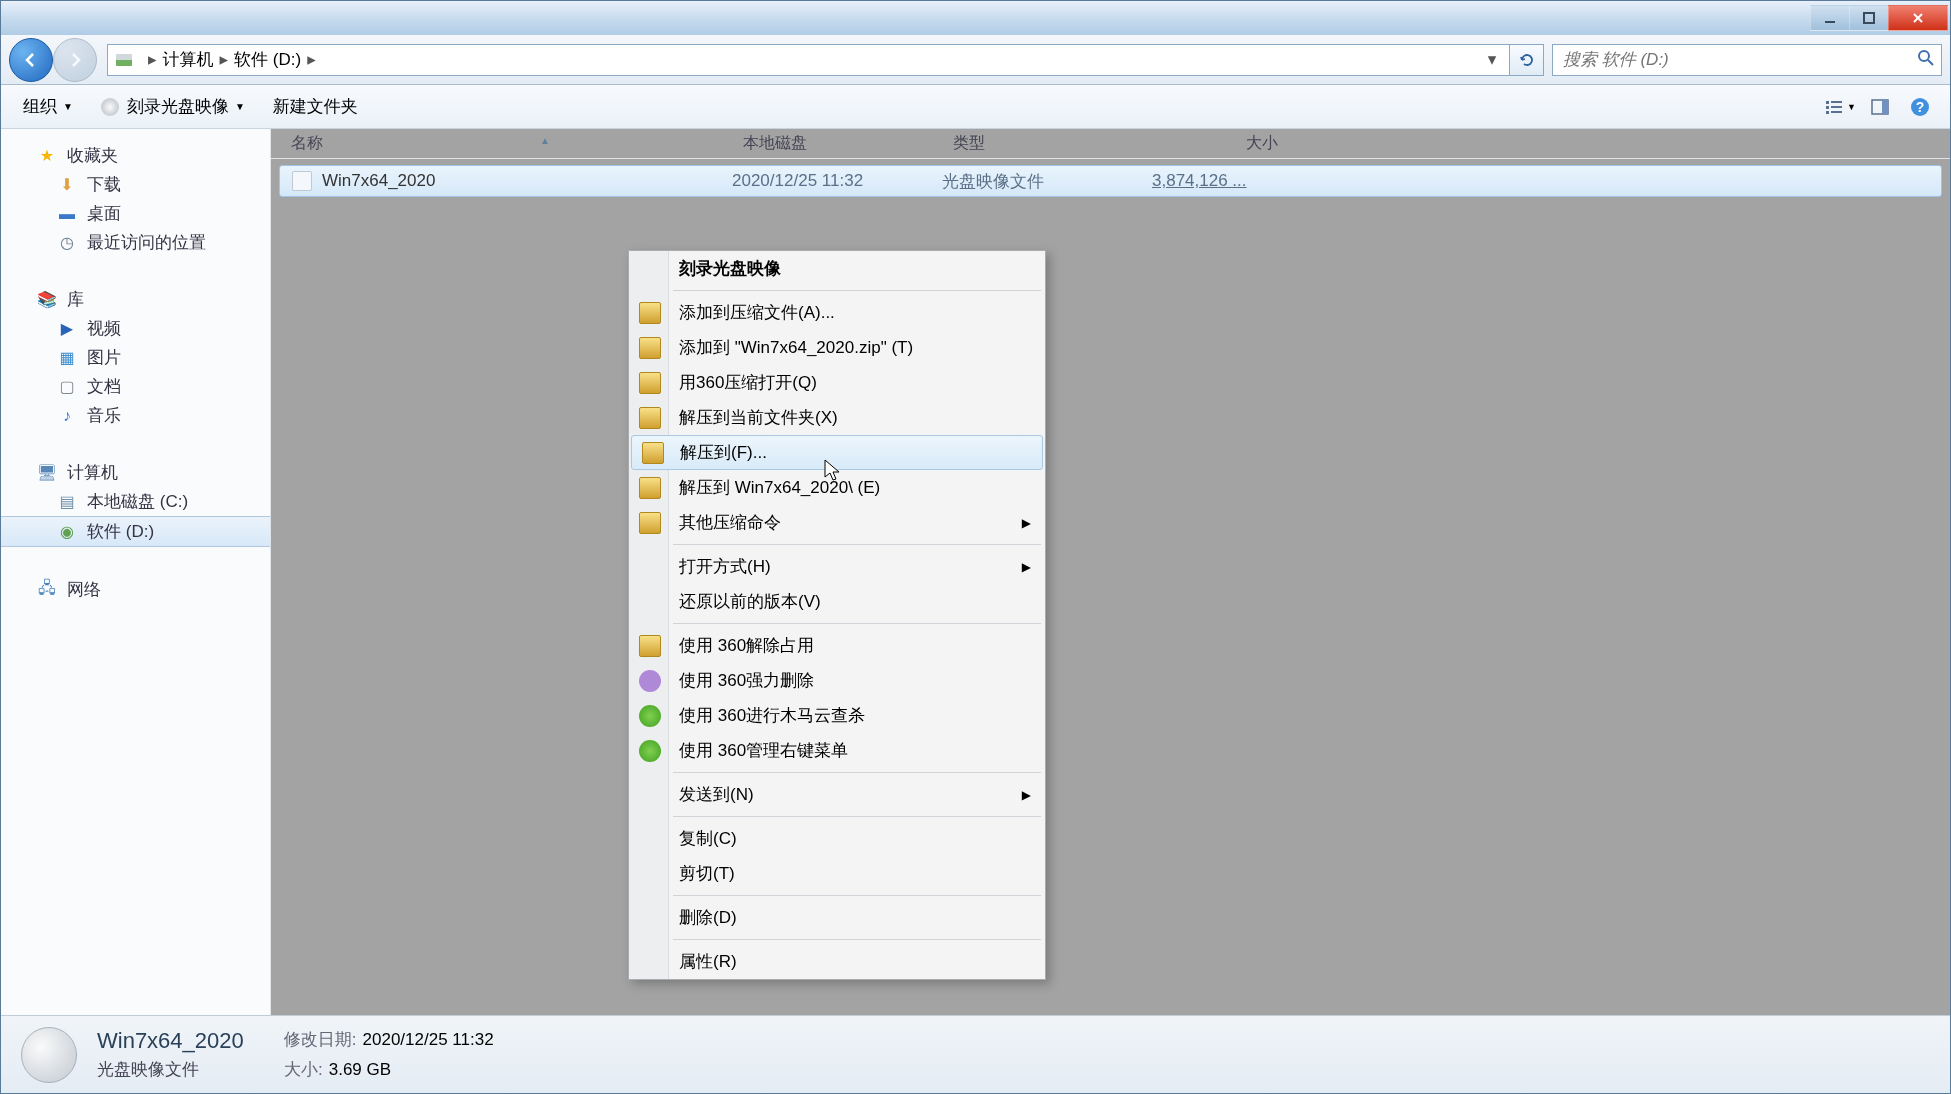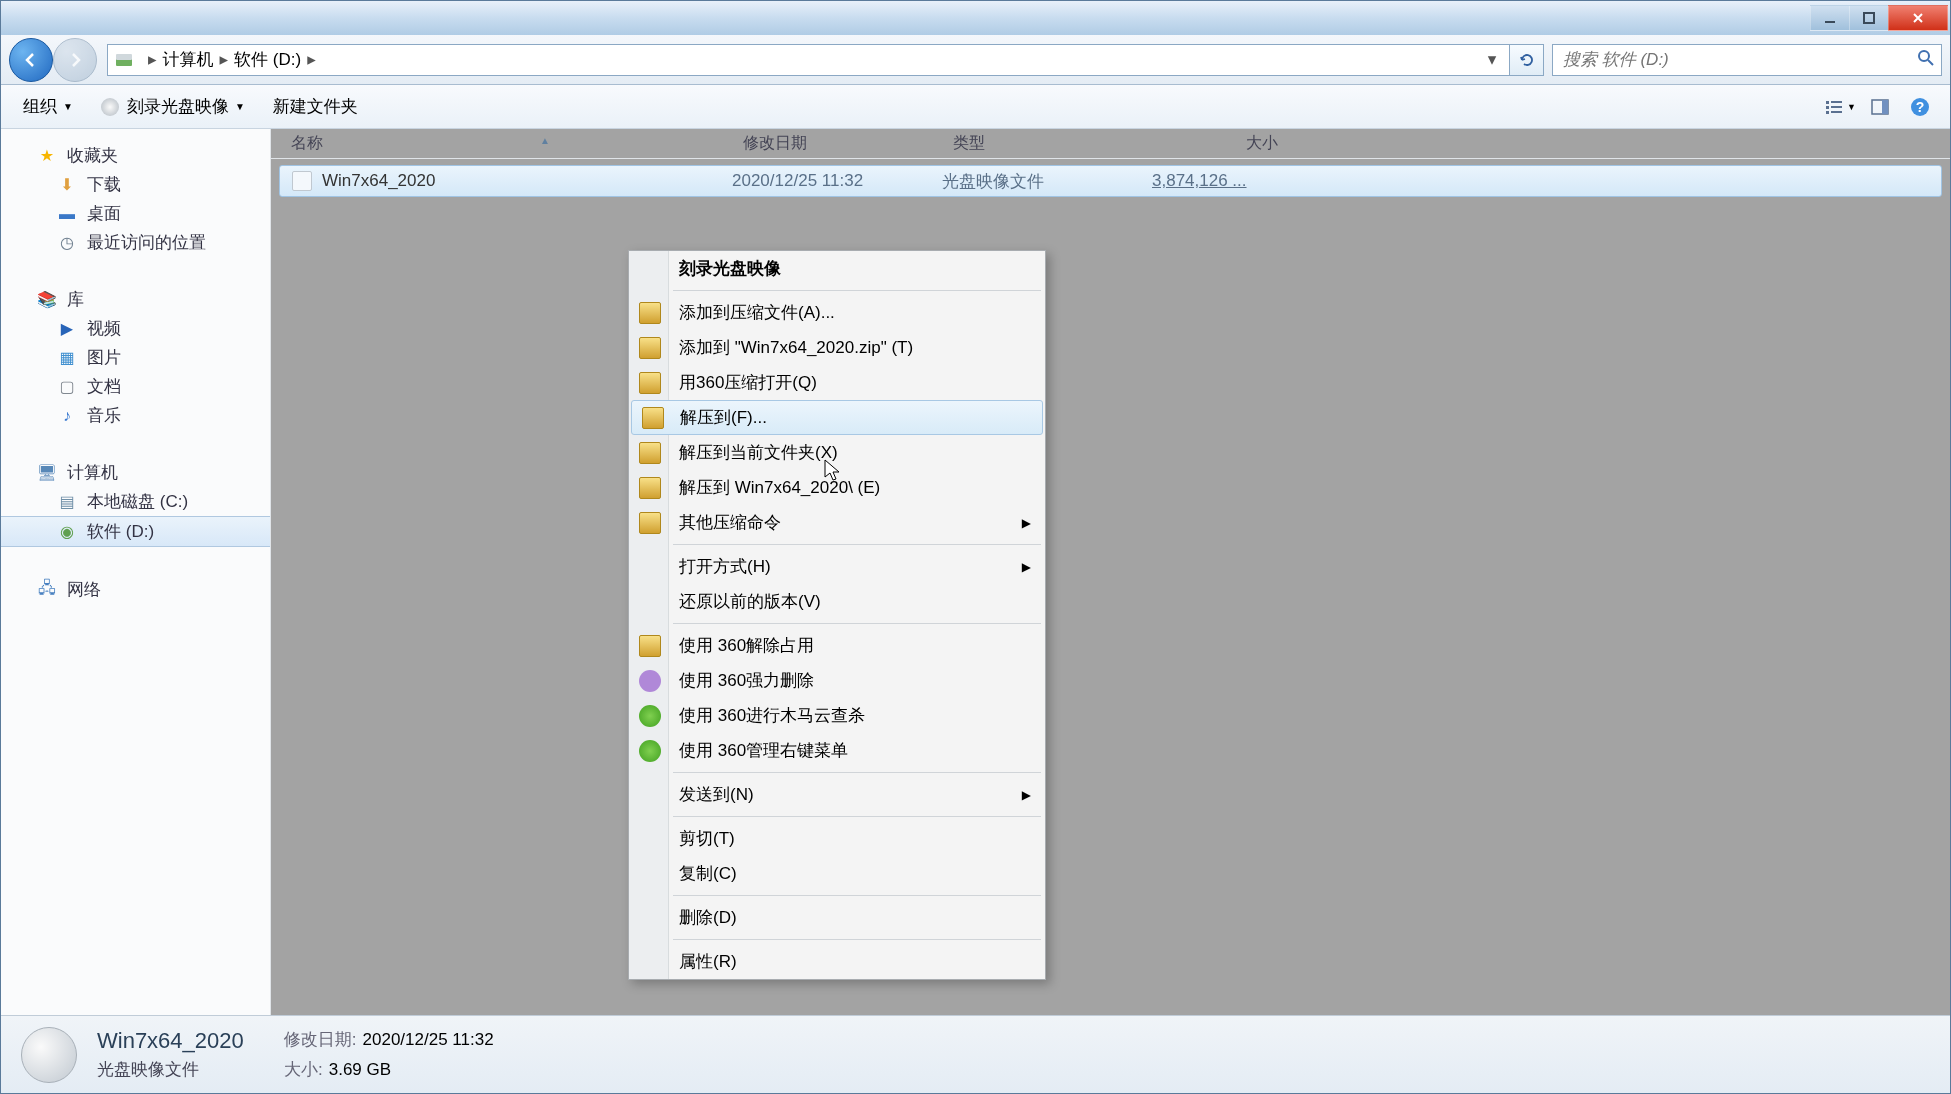--- a/index.html
+++ b/index.html
@@ -272,21 +272,21 @@
         <div class="side-head">
             <span class="side-ico ico-net">🖧</span>
             <span>网络</span>
           </div>
       </div>
     </div>
 
     <div class="filelist">
       <div class="cols">
         <div class="col col-name">名称</div>
-        <div class="col col-date">修改日期</div>
+        <div class="col col-date">本地磁盘</div>
         <div class="col col-type">类型</div>
         <div class="col col-size">大小</div>
       </div>
       <div class="filerow selected">
         <div class="frow-name">
             <span class="frow-ico"></span>
             <span>Win7x64_2020</span>
           </div>
         <div class="frow-date">2020/12/25 11:32</div>
         <div class="frow-type">光盘映像文件</div>
@@ -322,27 +322,27 @@
       <span>添加到压缩文件(A)...</span>
     </div>
   <div class="cm-item">
       <span class="cm-ico ico-arch"></span>
       <span>添加到 "Win7x64_2020.zip" (T)</span>
     </div>
   <div class="cm-item">
       <span class="cm-ico ico-arch"></span>
       <span>用360压缩打开(Q)</span>
     </div>
+  <div class="cm-item">
+      <span class="cm-ico ico-arch"></span>
+      <span>解压到当前文件夹(X)</span>
+    </div>
   <div class="cm-item hover">
       <span class="cm-ico ico-arch"></span>
       <span>解压到(F)...</span>
-    </div>
-  <div class="cm-item">
-      <span class="cm-ico ico-arch"></span>
-      <span>解压到当前文件夹(X)</span>
     </div>
   <div class="cm-item">
       <span class="cm-ico ico-arch"></span>
       <span>解压到 Win7x64_2020\ (E)</span>
     </div>
   <div class="cm-item">
       <span class="cm-ico ico-arch"></span>
       <span>其他压缩命令</span>
       <span class="subarrow">▶</span>
     </div>
@@ -371,24 +371,24 @@
       <span class="cm-ico ico-360g"></span>
       <span>使用 360管理右键菜单</span>
     </div>
   <div class="cm-sep"></div>
   <div class="cm-item">
       <span>发送到(N)</span>
       <span class="subarrow">▶</span>
     </div>
   <div class="cm-sep"></div>
   <div class="cm-item">
+      <span>复制(C)</span>
+    </div>
+  <div class="cm-item">
       <span>剪切(T)</span>
-    </div>
-  <div class="cm-item">
-      <span>复制(C)</span>
     </div>
   <div class="cm-sep"></div>
   <div class="cm-item">
       <span>删除(D)</span>
     </div>
   <div class="cm-sep"></div>
   <div class="cm-item">
       <span>属性(R)</span>
     </div>
 </div>

